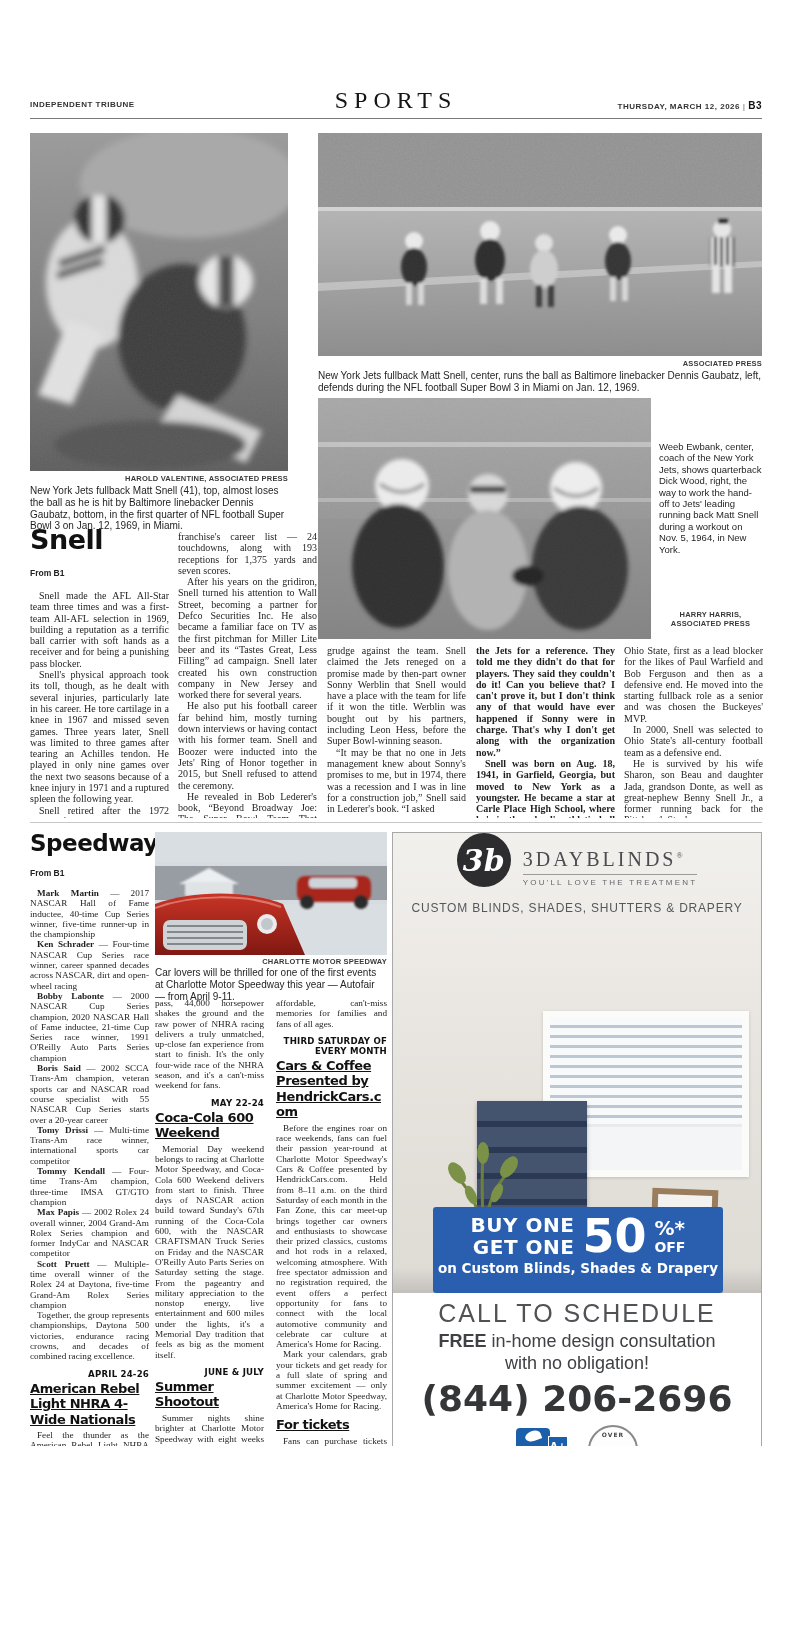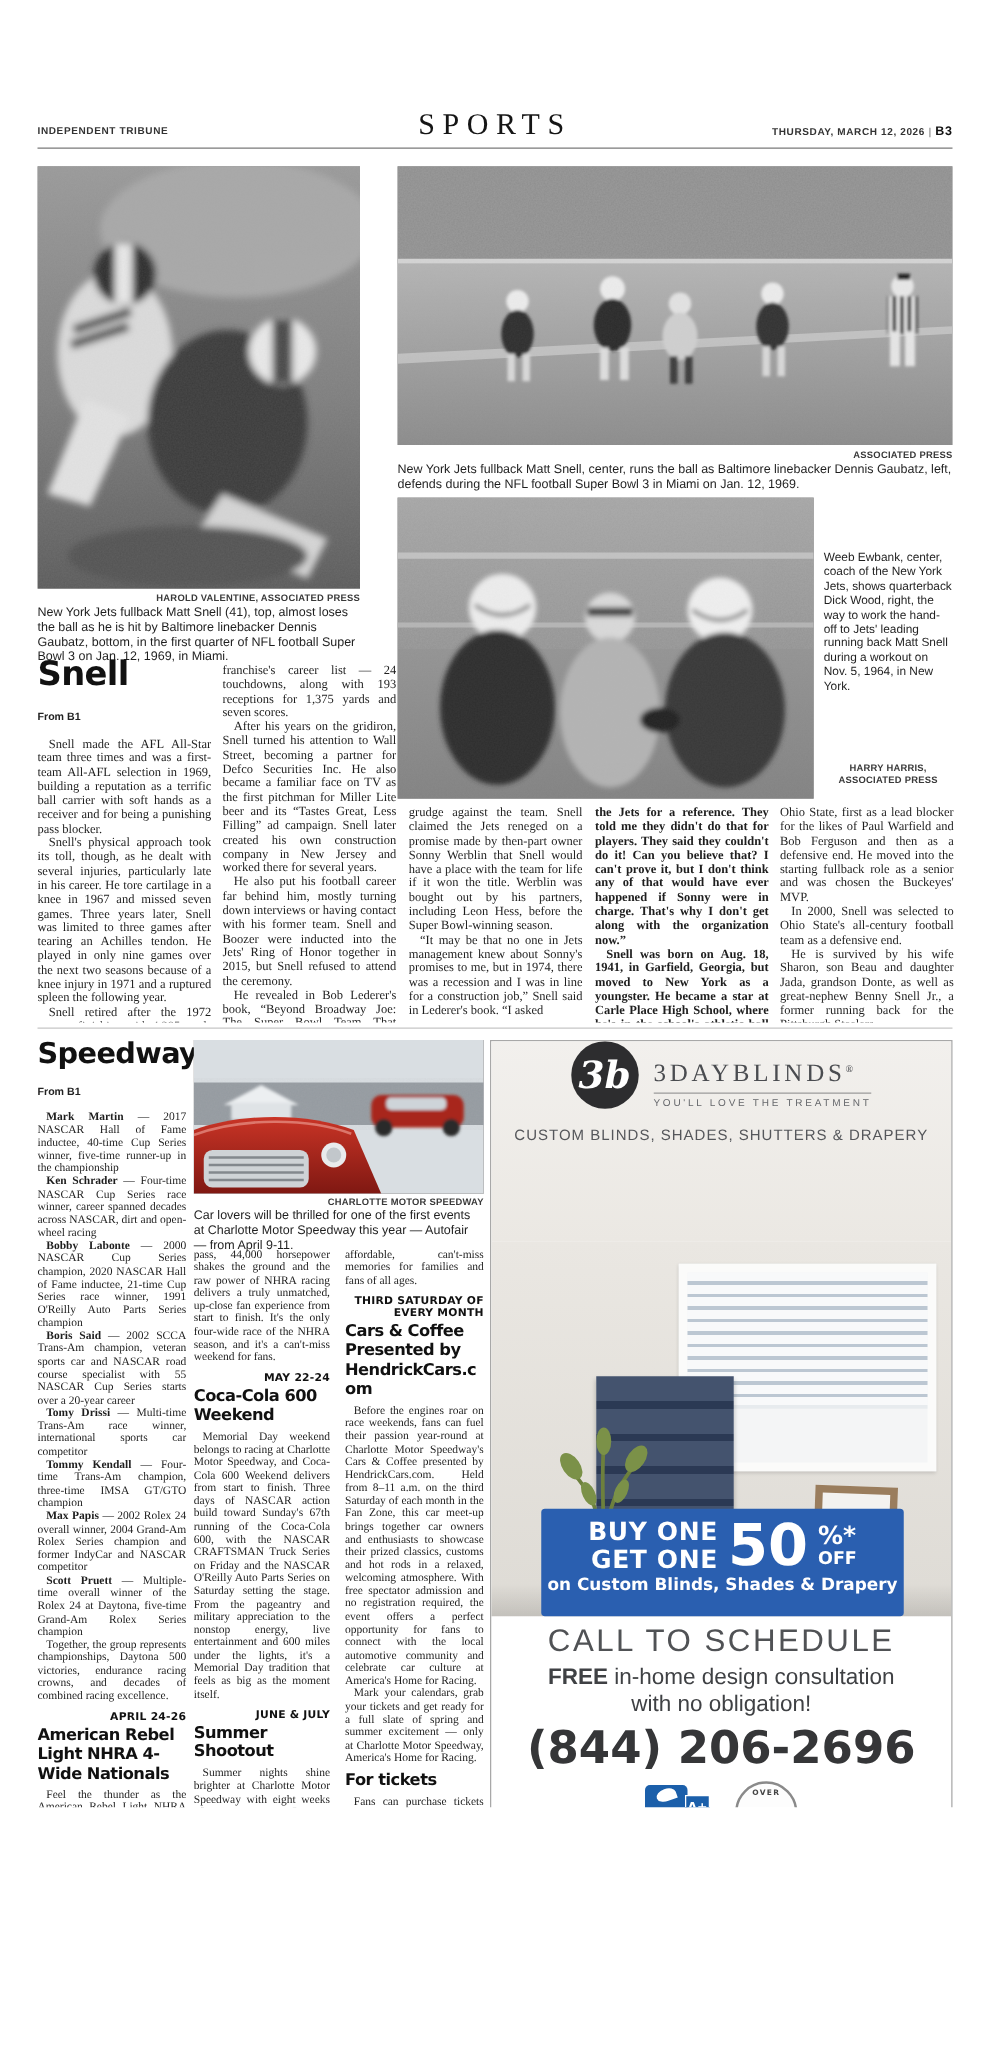--- a/index.html
+++ b/index.html
@@ -23,21 +23,21 @@
   .headline{font-family:"DejaVu Sans",sans-serif;font-weight:bold;color:#111;letter-spacing:-.5px;}
   .h-snell{font-size:27px;}
   .h-speed{font-size:23px;}
   .fromb1{font:bold 8.5px "Liberation Sans",sans-serif;color:#222;}
   .col{font:10px/11.3px "Liberation Serif",serif;text-align:justify;color:#1e1e1e;overflow:hidden;overflow-wrap:break-word;}
   .para{margin:0;}
   .ind{text-indent:9px;}
   .sp{font:9.2px/10.3px "Liberation Serif",serif;}
   .sp .ind{text-indent:7px;}
   .kicker{font:bold 8.6px "DejaVu Sans",sans-serif;color:#111;text-align:right;margin:7px 0 2px;letter-spacing:.2px;}
-  .sp-head{font:bold 13px/15.5px "DejaVu Sans",sans-serif;color:#111;letter-spacing:-.4px;margin:0 0 3px;text-align:left;word-break:break-word;}
+  .sp-head{font:bold 13px/15.5px "DejaVu Sans",sans-serif;color:#111;letter-spacing:-.4px;margin:0 0 3px;text-align:left;word-break:break-word;text-decoration:underline;}
   .divider{border-top:1px solid #c6c6c6;}
 
   
   .ad{position:absolute;left:392px;top:832px;width:370px;height:699px;border:1px solid #a8a8a8;
       background:#fff;box-sizing:border-box;font-family:"Liberation Sans",sans-serif;overflow:hidden;}
   .ad-top{position:absolute;left:0;top:0;width:100%;height:160px;background:linear-gradient(#f2f0ed,#ebe8e3);}
   .logo-row{display:flex;align-items:flex-end;justify-content:center;gap:12px;}
   .logo-circle{width:54px;height:54px;border-radius:50%;background:#2d2d2f;color:#fff;display:flex;align-items:center;justify-content:center;
                font:bold italic 30px "DejaVu Serif",serif;}
   .brand{font:20px "Liberation Serif",serif;color:#4a4c50;letter-spacing:3px;}

